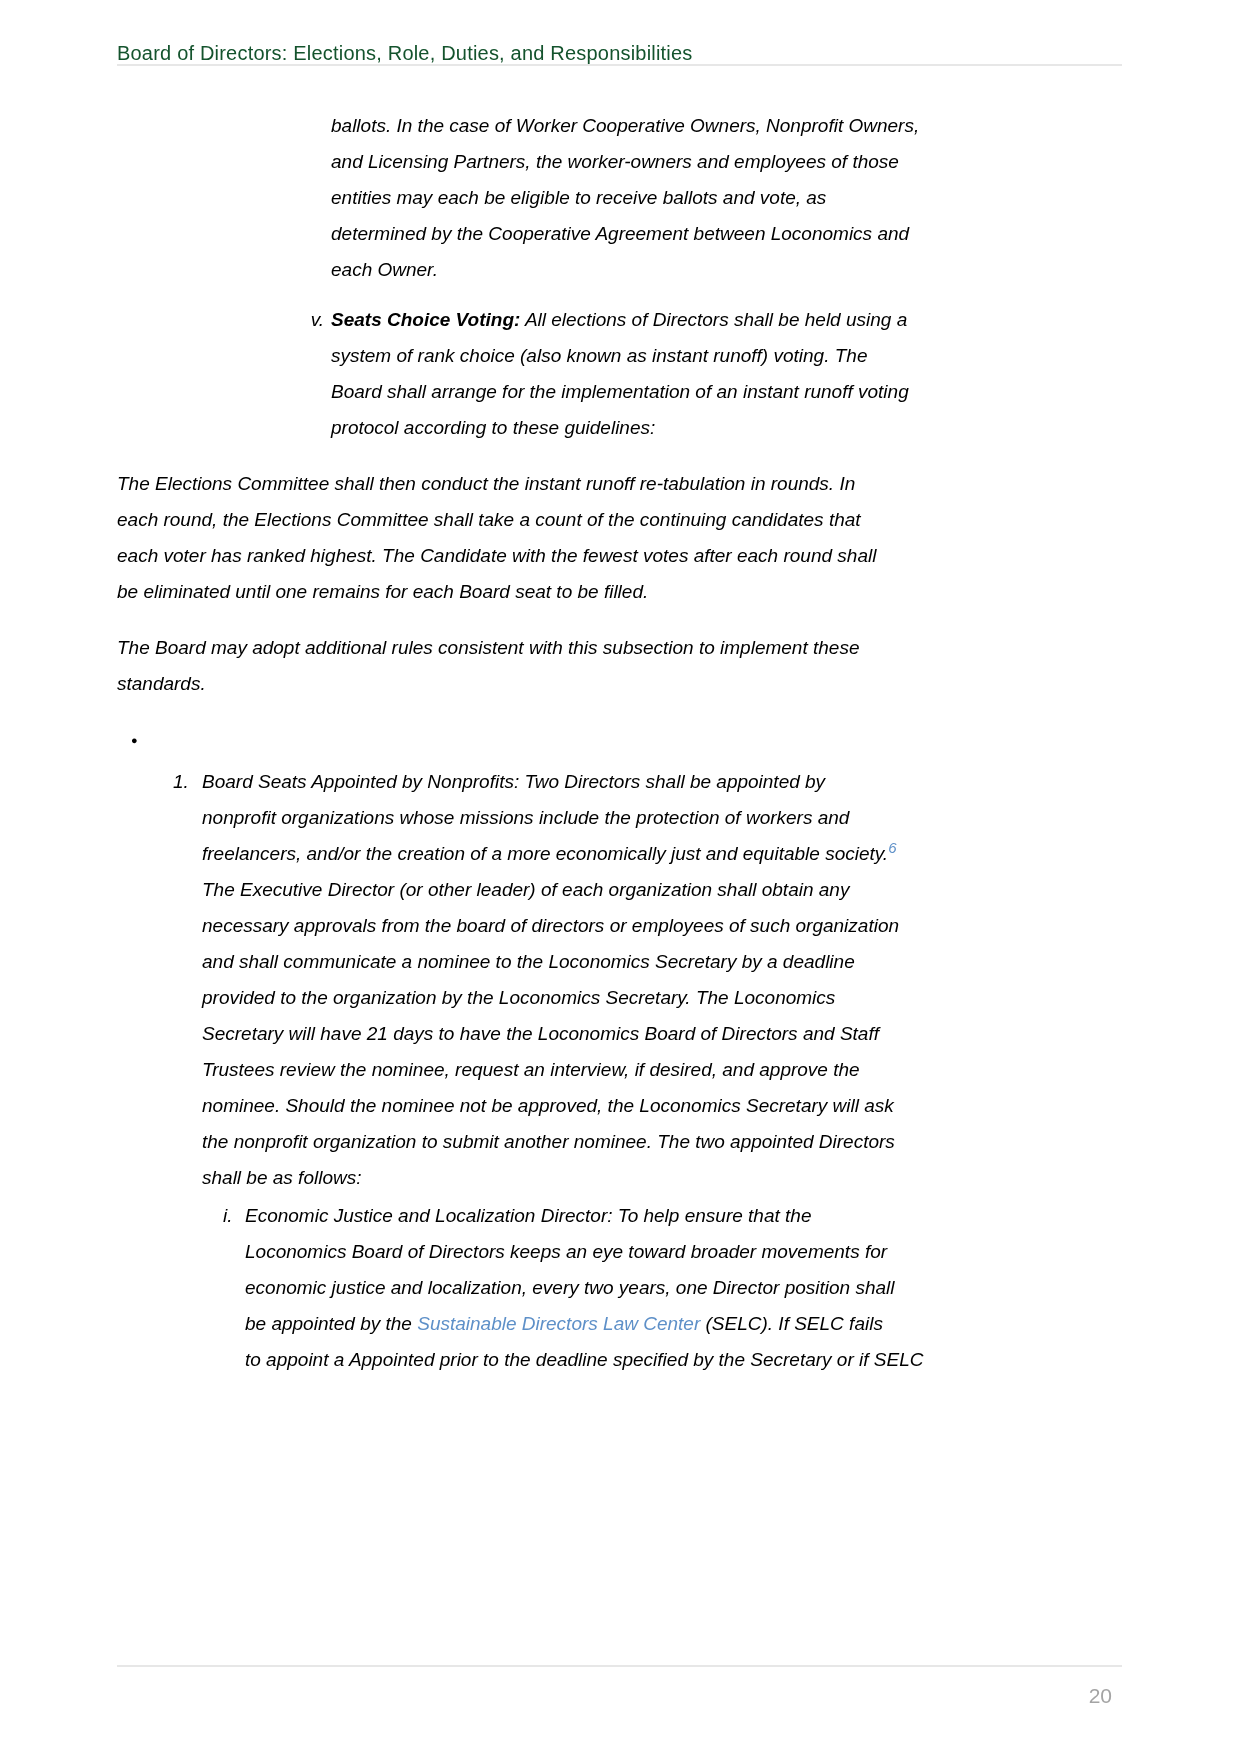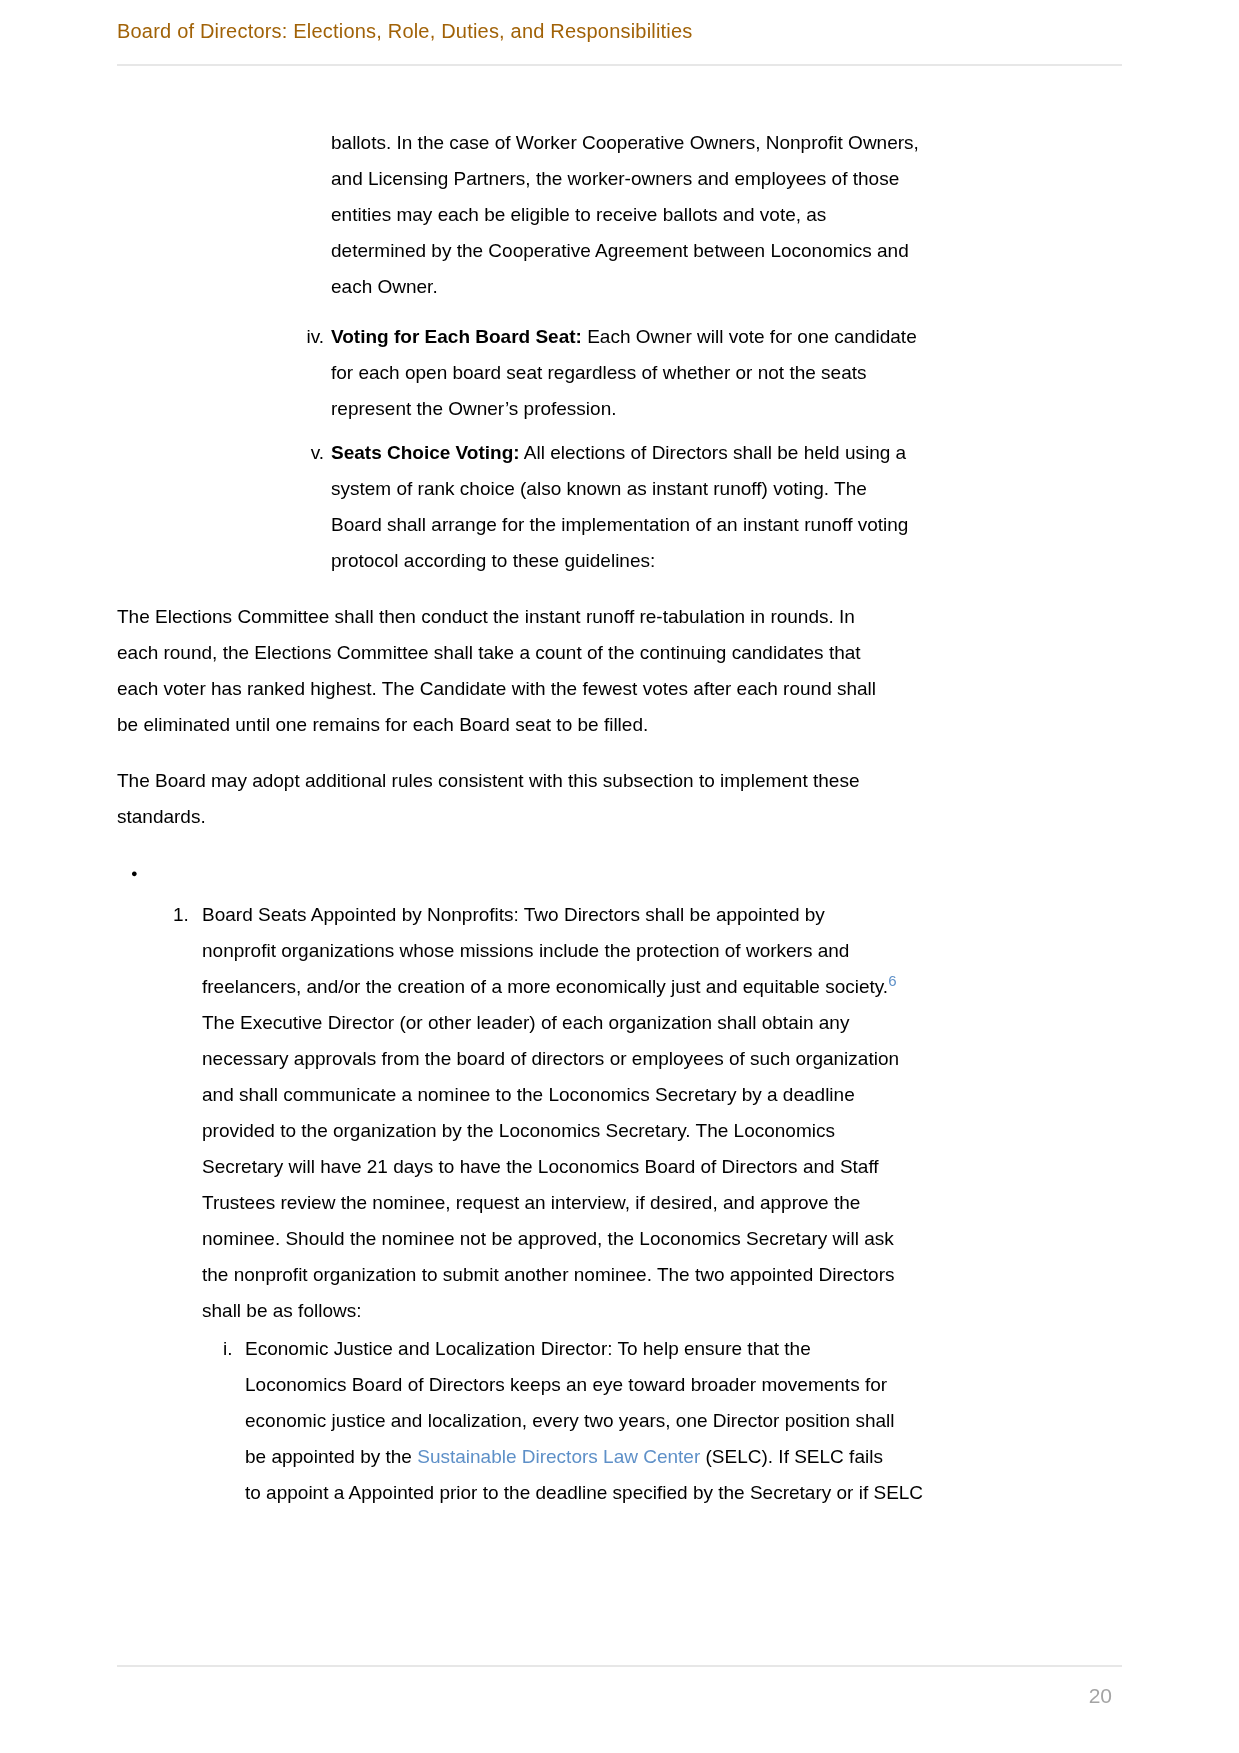--- a/index.html
+++ b/index.html
@@ -9,42 +9,43 @@
     height: 1753px;
     background: #ffffff;
     font-family: "Liberation Sans", "DejaVu Sans", sans-serif;
     color: #000000;
     overflow: hidden;
   }
   
   .hdr-title {
     position: absolute;
     left: 117px;
-    top: 20px;
+    top: 42px;
     font-size: 20px;
-    color: #a16207;
+    color: #14532d;
     letter-spacing: 0.2px;
     white-space: nowrap;
   }
   .hdr-rule {
     position: absolute;
     left: 117px;
     right: 117px;
     top: 64px;
     height: 2px;
     background: #e7e7e7;
   }
   
   .content {
     position: absolute;
-    top: 125px;
+    top: 108px;
     left: 117px;
     width: 1005px;
     font-size: 19px;
     line-height: 36px;
+    font-style: italic;
   }
   .content p, .content .li-text, .content .marker, .content .marker-l {
     white-space: pre-line;
   }
   p.cont { margin: 0 0 14px 214px; }
   p.para { margin: 20px 0; }
   .li { display: flex; align-items: flex-start; }
   .li.roman { margin: 0 0 8px 180px; }
   .li.roman .marker {
     flex: none;
@@ -102,26 +103,20 @@
   <div class="hdr-rule"></div>
 
   <div class="content">
 
     <p class="cont">ballots. In the case of Worker Cooperative Owners, Nonprofit Owners,
 and Licensing Partners, the worker-owners and employees of those
 entities may each be eligible to receive ballots and vote, as
 determined by the Cooperative Agreement between Loconomics and
 each Owner.</p>
 
-    <div class="li roman">
-      <div class="marker">iv.</div>
-      <div class="li-text"><span class="b">Voting for Each Board Seat:</span><span> Each Owner will vote for one candidate
-for each open board seat regardless of whether or not the seats
-represent the Owner’s profession.</span></div>
-    </div>
 
     <div class="li roman">
       <div class="marker">v.</div>
       <div class="li-text"><span class="b">Seats Choice Voting:</span><span> All elections of Directors shall be held using a
 system of rank choice (also known as instant runoff) voting. The
 Board shall arrange for the implementation of an instant runoff voting
 protocol according to these guidelines:</span></div>
     </div>
 
 

